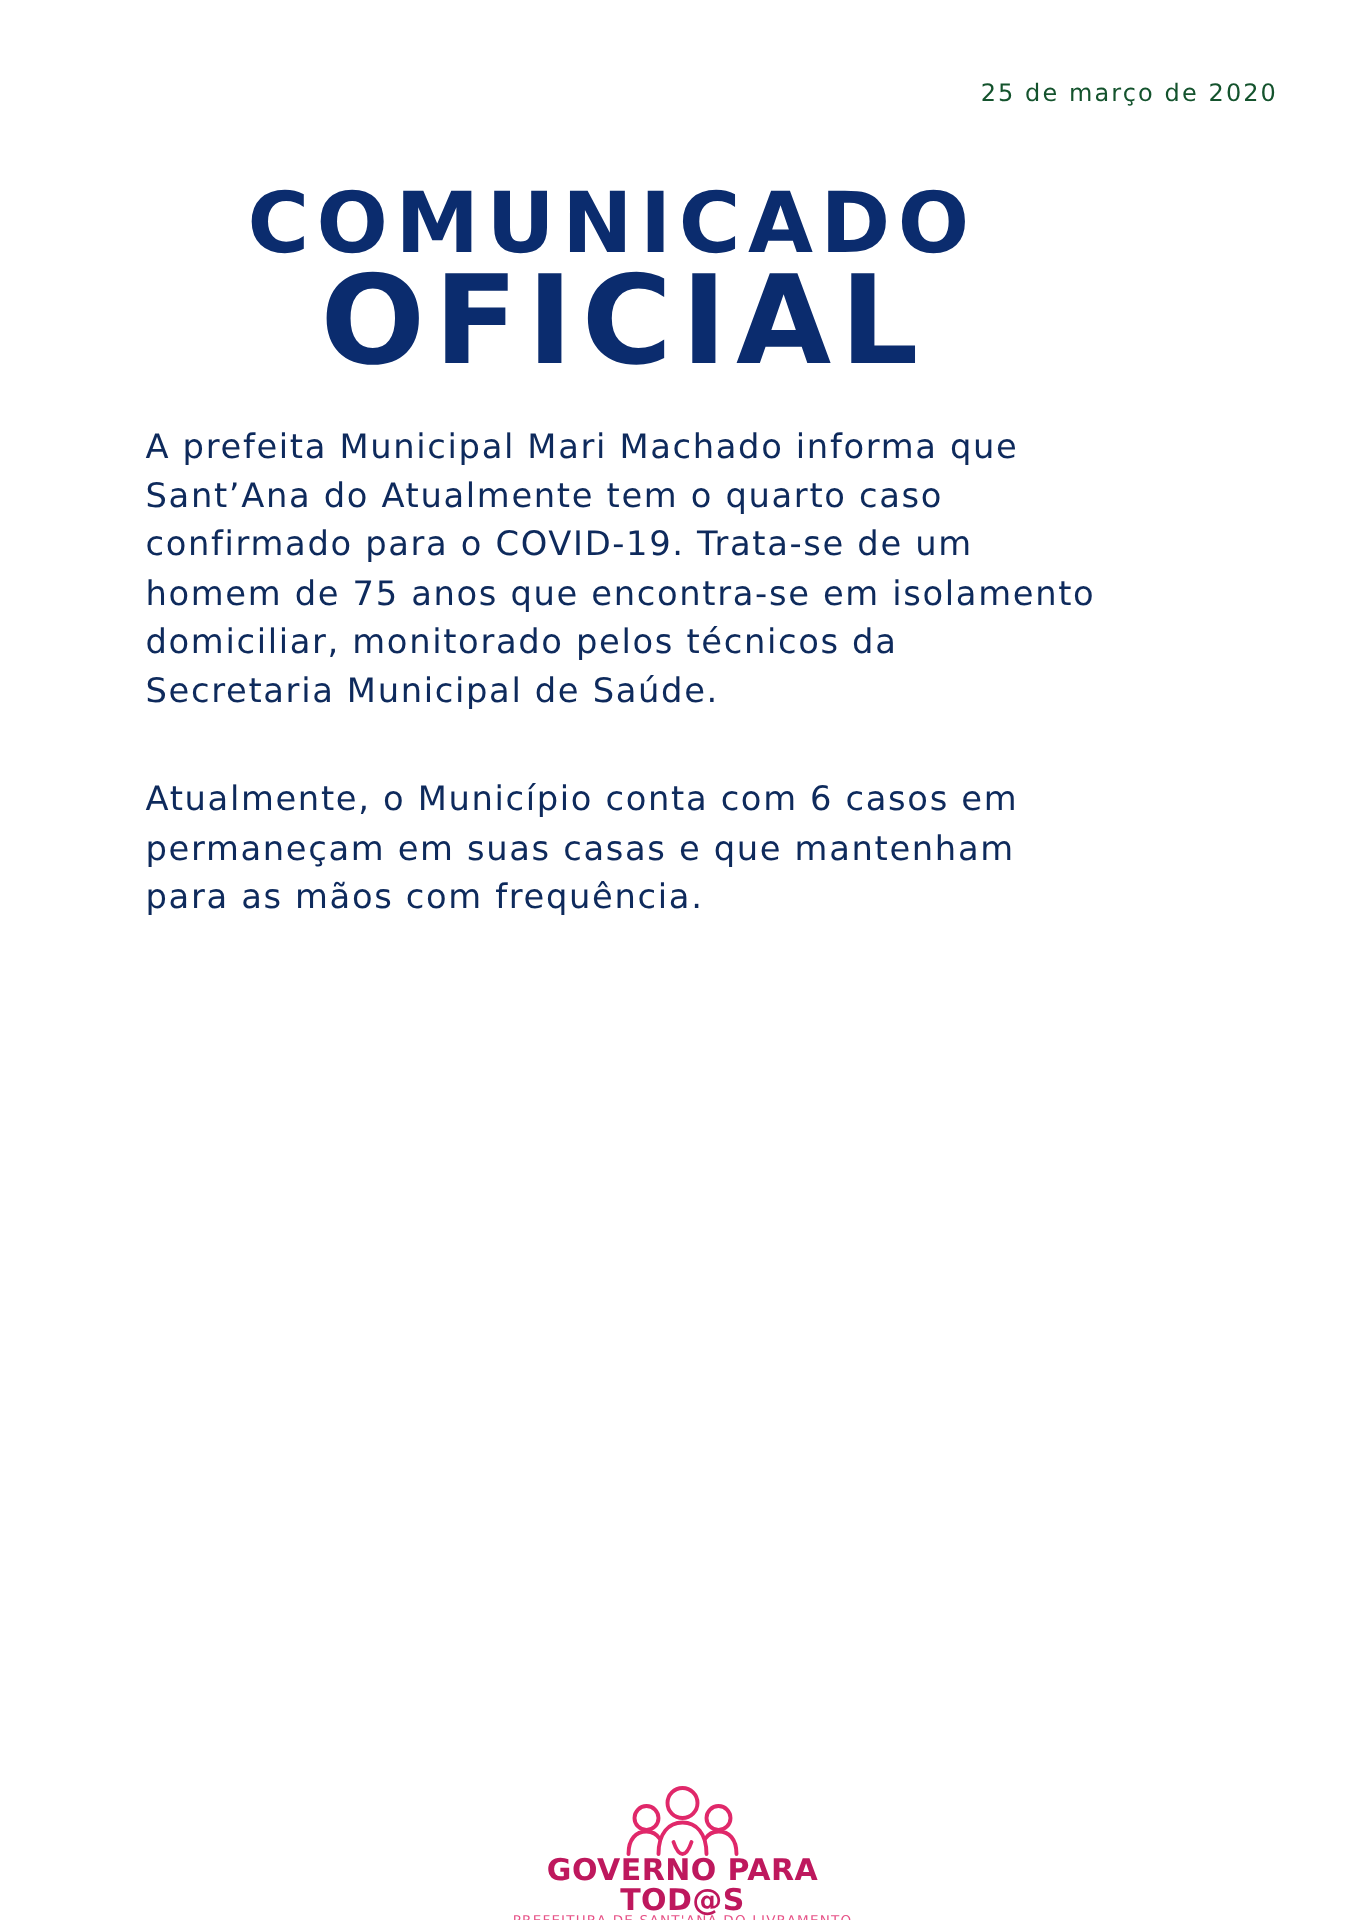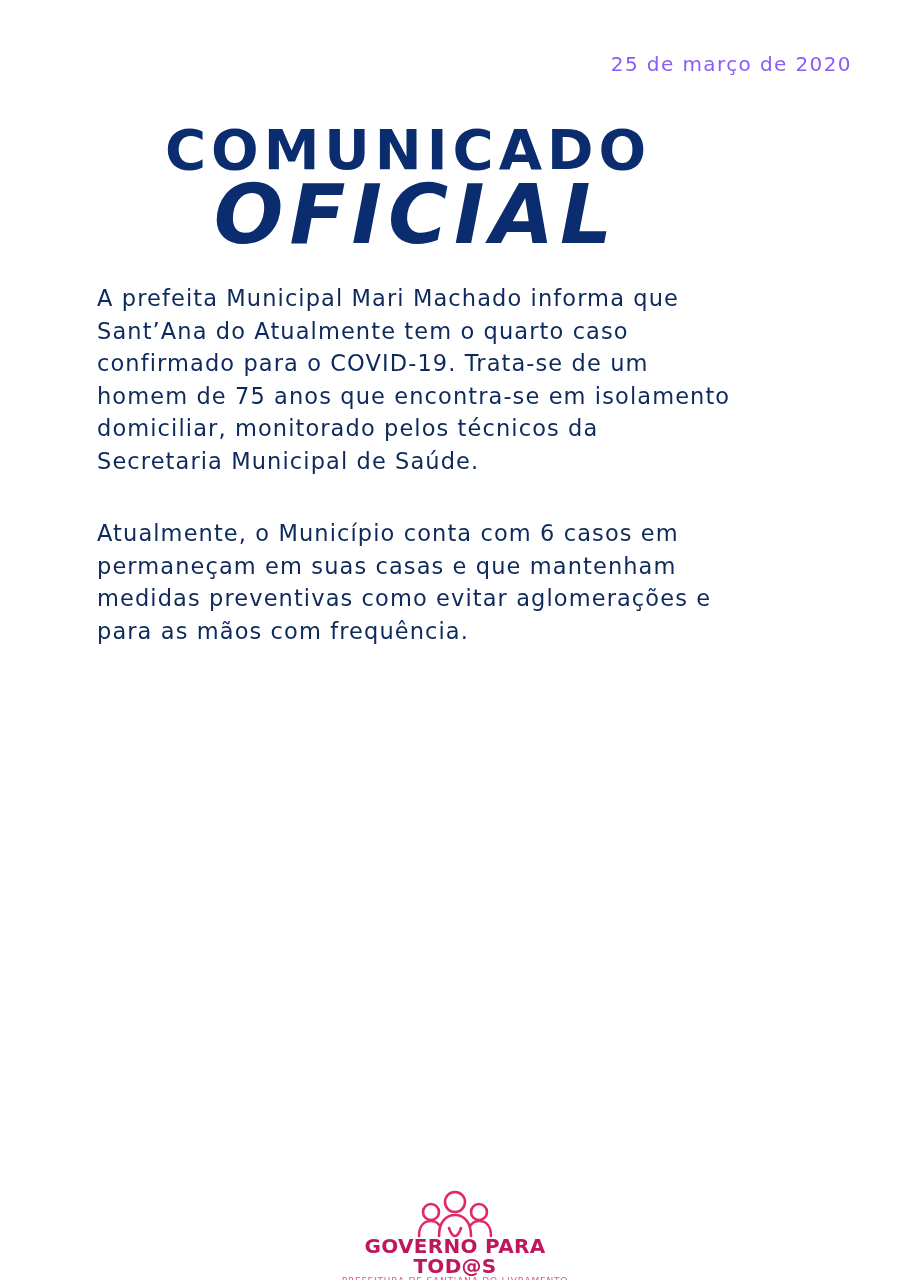--- a/index.html
+++ b/index.html
@@ -1,24 +1,24 @@
 <!DOCTYPE html>
 <html><head>
 <meta charset="utf-8">
 <style>
   html, body { margin:0; padding:0; background:#ffffff; }
   body { width:904px; height:1280px; position:relative; overflow:hidden;
          font-family:"DejaVu Sans", sans-serif; color:#0e2a5c; }
-  .date { position:absolute; top:52px; right:52px; font-size:20px; letter-spacing:1.4px; color:#8b5cf6; }
+  .date { position:absolute; top:52px; right:52px; font-size:16px; letter-spacing:1.4px; color:#14532d; }
   .title1 { position:absolute; top:118px; left:0; width:816px; text-align:center;
             font-family:"DejaVu Sans", sans-serif; font-weight:bold; font-size:56px;
             letter-spacing:5px; color:#0b2c6e; line-height:64px; }
   .title2 { position:absolute; top:170px; left:0; width:832px; text-align:center;
             font-family:"DejaVu Sans", sans-serif; font-weight:bold; font-size:82px;
-            letter-spacing:6px; color:#0b2c6e; line-height:90px;font-style:italic; }
+            letter-spacing:6px; color:#0b2c6e; line-height:90px; }
   .body { position:absolute; left:97px; width:740px; font-size:22.5px; line-height:32.6px;
           letter-spacing:1.1px; color:#0e2a5c; }
   .p1 { top:282px; }
   .p2 { top:517px; }
   .body .line { display:block; white-space:nowrap; }
   .logo { position:absolute; left:320px; top:1188px; width:270px; text-align:center; }
   .logo svg { display:block; margin:0 auto; }
   .brand { font-weight:bold; font-size:20px; color:#be185d; letter-spacing:0.3px; line-height:20px; margin-top:-2px; }
   .sub { font-size:9px; color:#e0286a; letter-spacing:0.8px; line-height:10px; opacity:0.8; }
 </style>
@@ -35,21 +35,20 @@
   <span class="line">Sant’Ana do Atualmente tem o quarto caso</span>
   <span class="line">confirmado para o COVID-19. Trata-se de um</span>
   <span class="line">homem de 75 anos que encontra-se em isolamento</span>
   <span class="line">domiciliar, monitorado pelos técnicos da</span>
   <span class="line">Secretaria Municipal de Saúde.</span>
 </div>
 
 <div class="body p2">
   <span class="line">Atualmente, o Município conta com 6 casos em</span>
   <span class="line">permaneçam em suas casas e que mantenham</span>
-  <span class="line">medidas preventivas como evitar aglomerações e</span>
   <span class="line">para as mãos com frequência.</span>
 </div>
 
 <div class="logo">
   <span>
     <svg width="100" height="50" viewBox="0 0 100 50" fill="none" stroke="#e0286a" stroke-width="2.6" stroke-linecap="round">
 
       <circle cx="26" cy="24" r="8"></circle>
       <path d="M14 48 C14 38 19 33 26 33 C30 33 33 35 35 38"></path>
 

